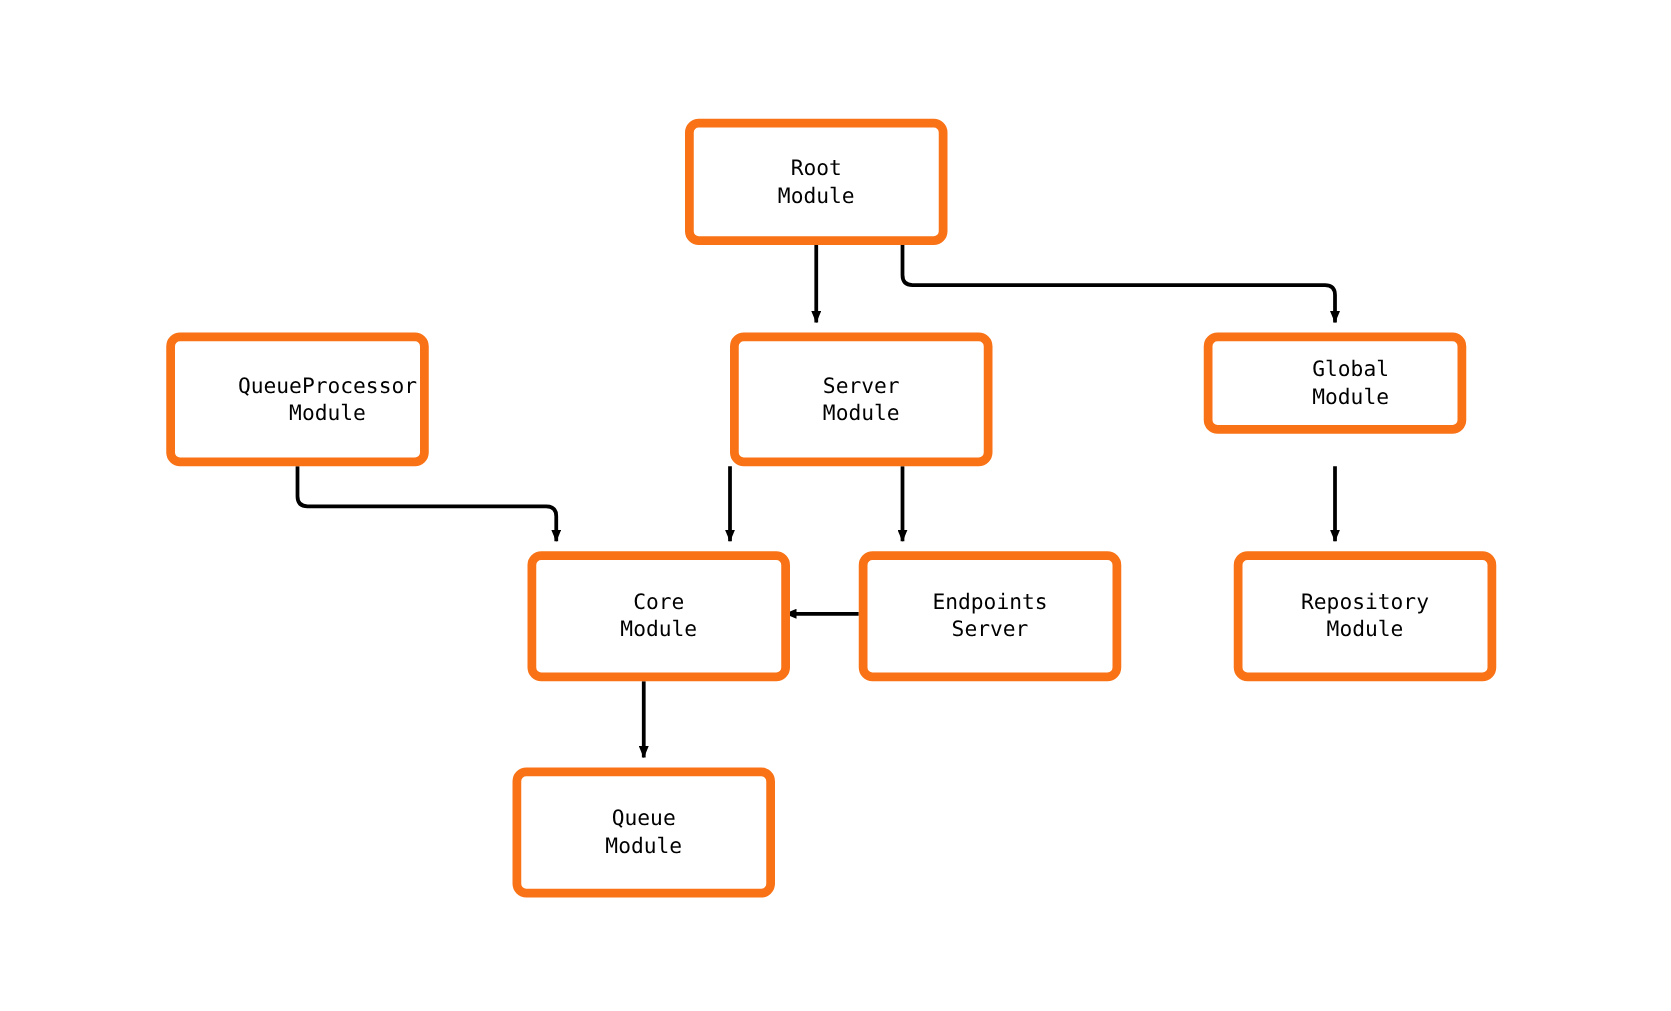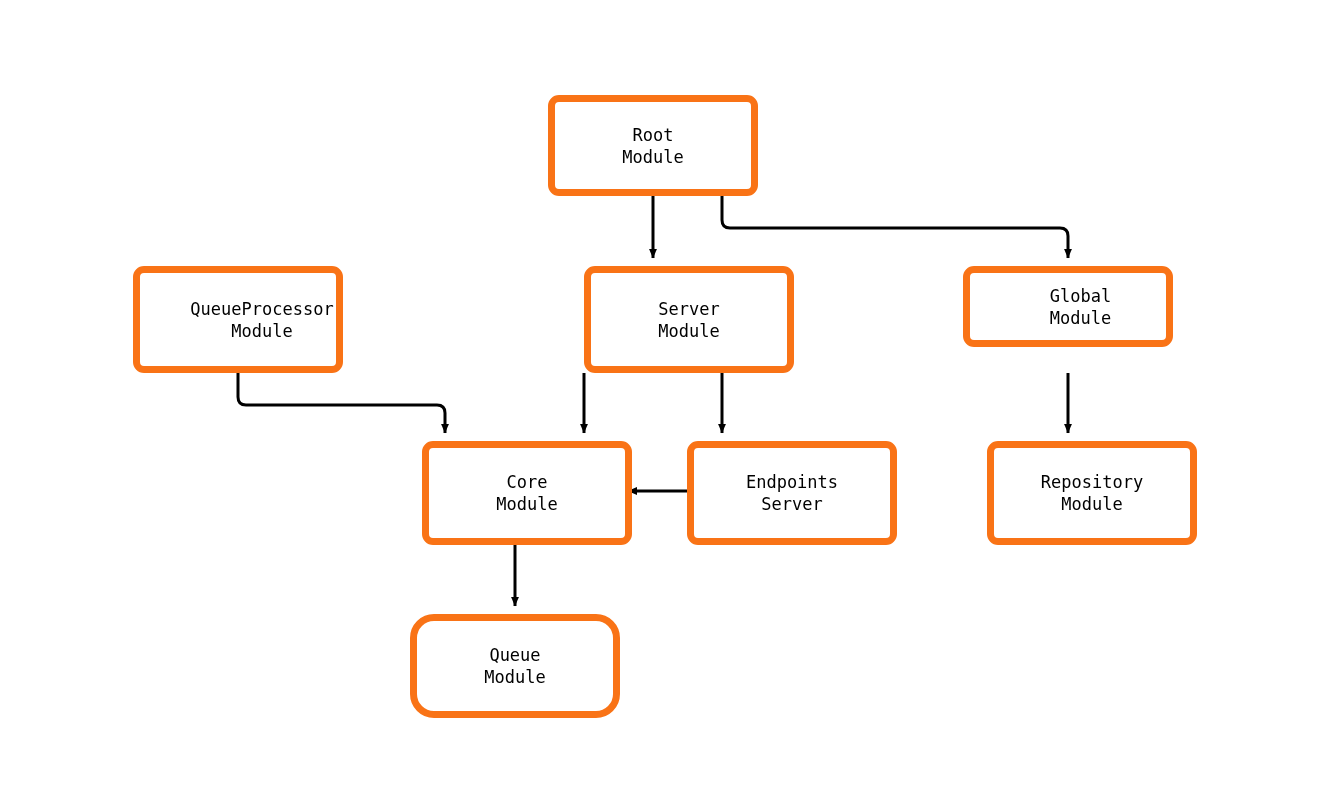--- a/index.html
+++ b/index.html
@@ -104,18 +104,18 @@
   <div class="node" style="left: 687px; top: 441px; width: 210px; height: 104px;">
     <span class="node-label">Endpoints
 Server</span>
   </div>
 
   <div class="node" style="left: 963px; top: 441px; width: 210px; height: 104px; margin-left: 24px;">
     <span class="node-label">Repository
 Module</span>
   </div>
 
-  <div class="node" style="left: 410px; top: 614px; width: 210px; height: 104px; border-radius: 24px;">
+  <div class="node" style="left: 410px; top: 614px; width: 210px; height: 104px;">
     <span class="node-label">Queue
 Module</span>
   </div>
 
 </div>
 
 </body></html>

